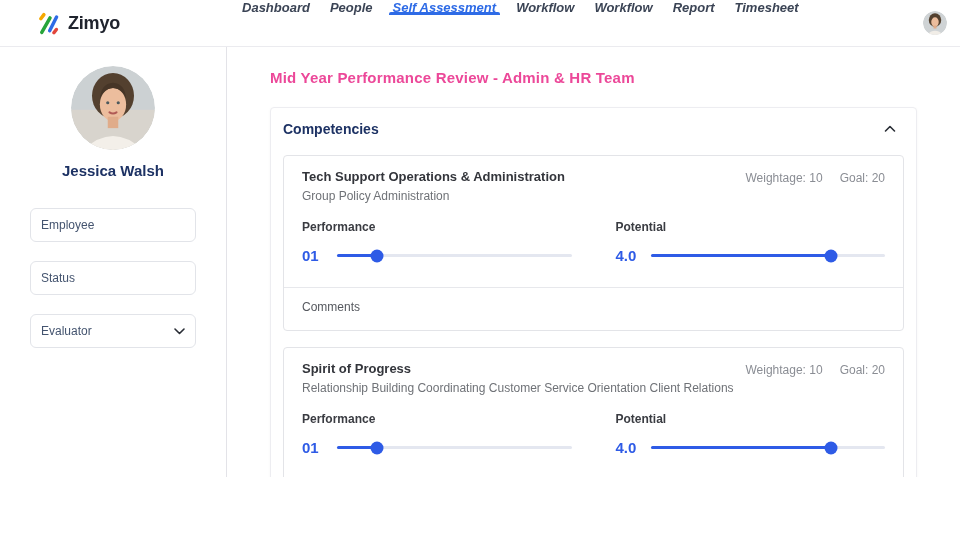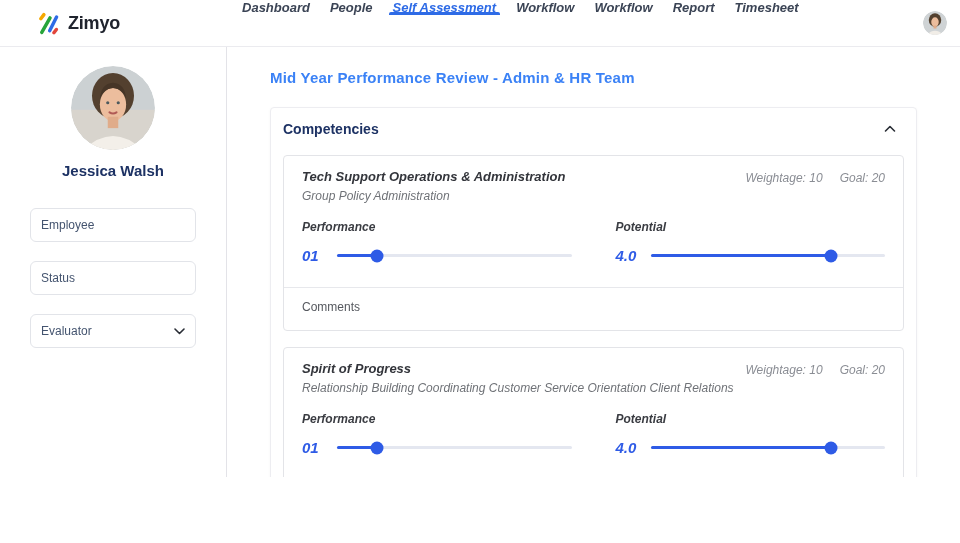--- a/index.html
+++ b/index.html
@@ -24,29 +24,29 @@
 
   
   .profile-photo { width:84px; height:84px; border-radius:50%; overflow:hidden; }
   .profile-name { margin-top:12px; font-size:15px; font-weight:bold; color:#1d3264; }
   .fields { margin-top:29px; display:flex; flex-direction:column; gap:19px; width:166px; }
   .field { border:1px solid #e2e4e9; border-radius:6px; height:34px; display:flex; align-items:center; padding:0 10px; font-size:12px; color:#44546f; background:#fff; cursor:text; }
   .field.select { cursor:pointer; justify-content:space-between;text-align:right; }
   .field.textarea { height:93px; align-items:flex-start; padding-top:9px; }
 
   
-  .page-title { font-size:15px; font-weight:bold; color:#3b82f6; letter-spacing:0.2px; }
+  .page-title { font-size:15px; font-weight:bold; color:#ec4899; letter-spacing:0.2px; }
   .panel { margin-top:21px; width:647px; border:1px solid #ededf1; border-radius:4px; box-shadow:0 1px 3px rgba(20,30,60,0.04); background:#fff; }
   .panel-header { display:flex; align-items:center; justify-content:space-between; padding:13px 18px 12px 12px; }
   .panel-title { font-size:14px; font-weight:bold; color:#1d3264; }
   .collapse-btn { background:none; border:none; cursor:pointer; display:flex; padding:2px; }
   .cards { padding:6px 12px 22px; display:flex; flex-direction:column; gap:16px; }
 
   .card { border:1px solid #e3e4e8; border-radius:4px; background:#fff; }
-  .card-top { padding:13px 18px 0;font-style:italic; }
+  .card-top { padding:13px 18px 0; }
   .card-head { display:flex; justify-content:space-between; align-items:flex-start; }
   .card-title { font-size:13px; font-weight:bold; color:#33353b; }
   .card-subtitle { margin-top:5px; font-size:12px; color:#6f7277; }
   .card-meta { display:flex; gap:17px; font-size:12px; color:#8a8d94; white-space:nowrap; padding-top:2px; }
 
   .sliders { display:flex; gap:44px; margin:17px 0 23px; }
   .slider-col { flex:1; min-width:0; }
   .slider-label { font-size:12px; font-weight:bold; color:#3a3c42; }
   .slider-row { display:flex; align-items:center; gap:9px; margin-top:13px; }
   .slider-value { font-size:15px; font-weight:bold; color:#2e5be6; min-width:26px; }

